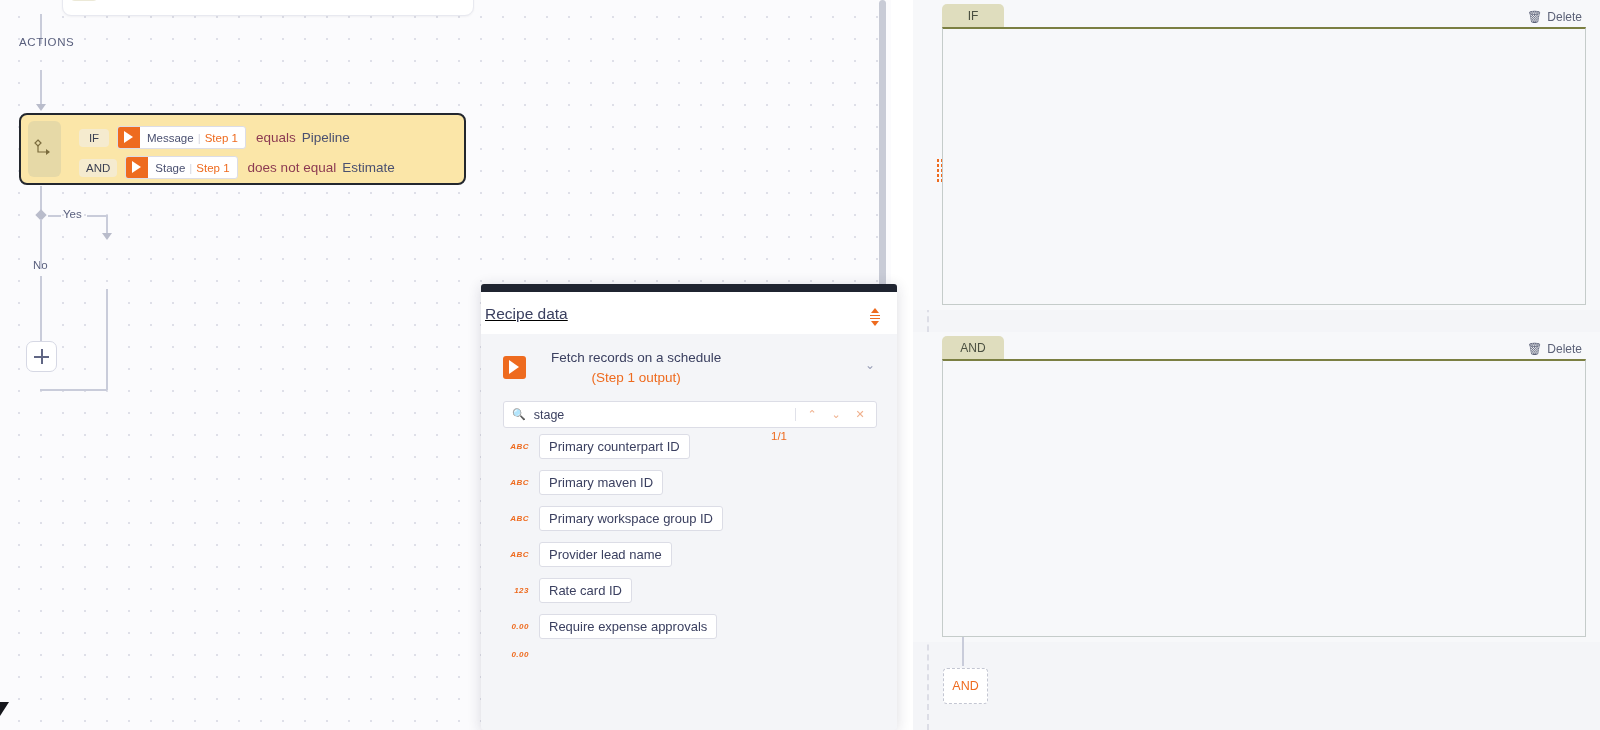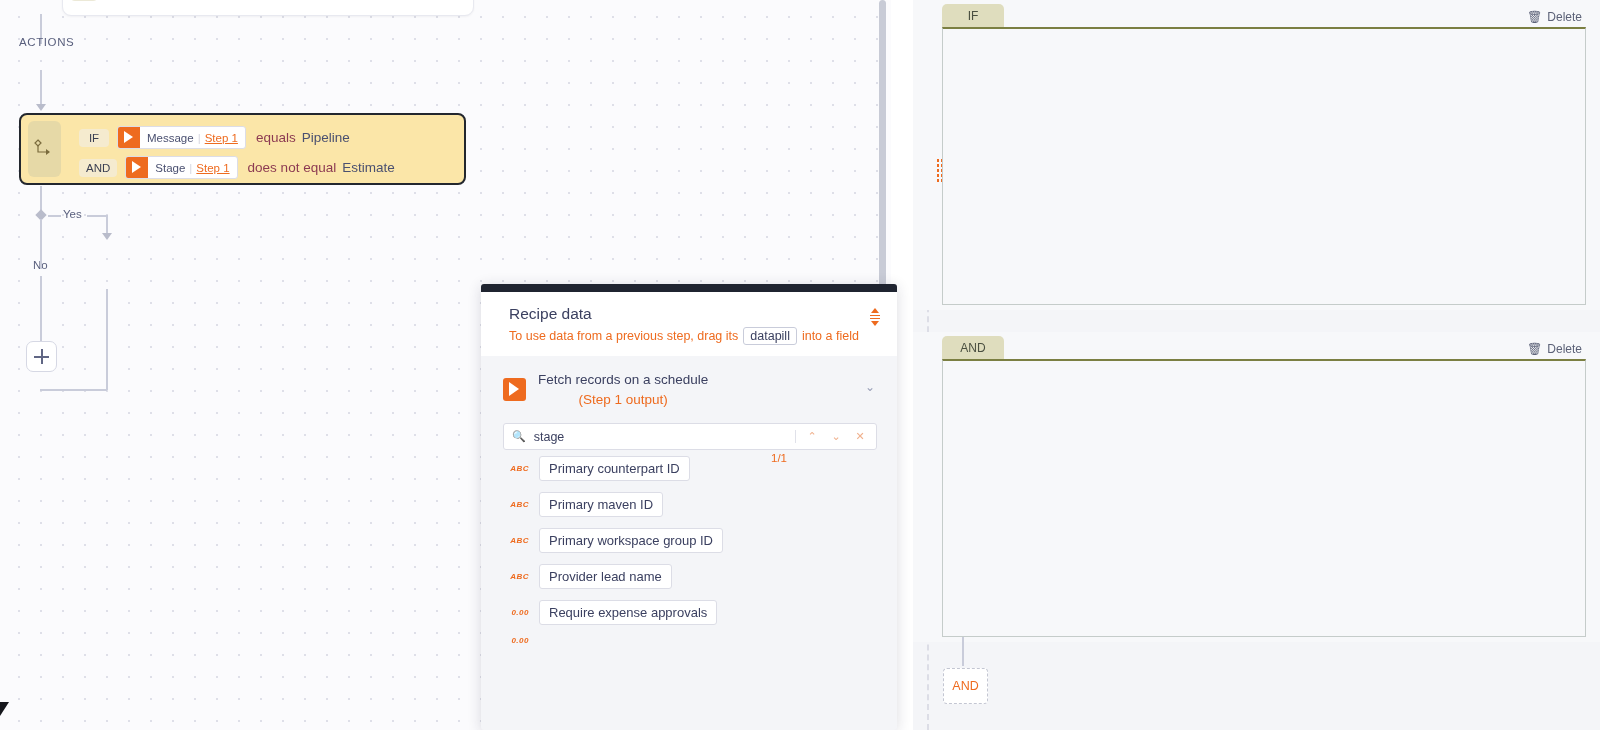--- a/index.html
+++ b/index.html
@@ -88,21 +88,21 @@
   .pill .k-logo::after {
     content:""; position:absolute; left:6px; top:4px; width:0;height:0;
     border-top:6px solid transparent;border-bottom:6px solid transparent;
     border-left:9px solid #ffffff;
   }
   .pill .p-txt {
     display:flex; align-items:center; padding: 0 7px; font-size: 11.5px;
     color:#4a5070; white-space: nowrap; gap:4px;
   }
   .pill .p-sep { color: #d6d7e0; }
-  .pill .p-step { color: #ee6b1f; text-decoration: underline; }
+  .pill .p-step { color: #ee6b1f; }
   .cond-op { margin-left: 10px; font-size: 13.5px; color: #8c3a52; white-space: nowrap;}
   .cond-val { margin-left: 6px; font-size: 13.5px; color: #4a5070; white-space: nowrap;}
 
   .branch-label { position: absolute; font-size: 11.5px; color: #595f7d; }
 
   
   .select-card {
     position: absolute; left: 81px; top: 243px; width: 450px; height: 46px;
     background: #fbfbfd; border: 1px solid #e6e7ef; border-radius: 9px;
     box-sizing: border-box;
@@ -133,33 +133,33 @@
   }
 
   
   .recipe-panel {
     position: absolute; left: 481px; top: 284px; width: 416px; height: 446px;
     background: #f4f5f8; border-radius: 3px;
     box-shadow: 0 2px 14px rgba(30,30,60,.16);
     overflow: hidden;
   }
   .rp-topbar { height: 8px; background: #1f2430; }
-  .rp-header { background: #ffffff; padding: 13px 18px 11px 28px; position: relative;}
+  .rp-header { background: #ffffff; padding: 13px 18px 11px 4px; position: relative; text-decoration: underline;}
   .rp-title { font-size: 15.5px; color: #3b4060; }
   .rp-sub { margin-top: 4px; font-size: 12.5px; color: #ee6b1f; display:flex; align-items:center; gap:5px; flex-wrap: nowrap;}
   .rp-sub .datapill-chip {
     border: 1px solid #c9ccda; border-radius: 3px; padding: 1px 6px;
     color: #3b4060; font-size: 12.5px; background:#fff;
   }
   .rp-resize {
     position: absolute; right: 16px; top: 16px; width: 12px; height: 16px; color:#ee6b1f;
   }
   .rp-body { padding: 0 14px; }
   .rp-step {
-    display: flex; align-items: center; gap: 12px; padding: 14px 6px 12px 8px; position: relative;
+    display: flex; align-items: center; gap: 25px; padding: 14px 6px 12px 8px; position: relative;
   }
   .rp-step .k-big { width: 23px; height: 23px; background: #ee6b1f; border-radius: 3px; position: relative; flex:none;}
   .rp-step .k-big::after {
     content:""; position:absolute; left:6px; top:4px; width:0;height:0;
     border-top:7px solid transparent;border-bottom:7px solid transparent;
     border-left:10px solid #ffffff;
   }
   .rp-step .st-txt { line-height: 1.45; }
   .rp-step .st-name { font-size: 13.5px; color: #3b4060; }
   .rp-step .st-out { font-size: 13.5px; color: #ee6b1f; text-align: center; }
@@ -297,25 +297,20 @@
     <div class="canvas-scrollbar"></div>
     <div class="canvas-right-gutter"></div>
     <div class="mouse-cursor"></div>
   </div>
 
   <div class="recipe-panel">
     <div class="rp-topbar"></div>
 
     <div class="rp-header">
       <div class="rp-title">Recipe data</div>
-      <div class="rp-sub">
-        <span>To use data from a previous step, drag its</span>
-        <span class="datapill-chip">datapill</span>
-        <span>into a field</span>
-      </div>
       <div class="rp-resize">
         <svg width="12" height="18" viewBox="0 0 12 18">
           <path d="M6 0 L10 5 L2 5 Z" fill="#ee6b1f"></path>
           <path d="M6 18 L10 13 L2 13 Z" fill="#ee6b1f"></path>
           <line x1="1" y1="7.5" x2="11" y2="7.5" stroke="#ee6b1f" stroke-width="1"></line>
           <line x1="1" y1="10.5" x2="11" y2="10.5" stroke="#ee6b1f" stroke-width="1"></line>
         </svg>
       </div>
     </div>
 
@@ -350,20 +345,24 @@
         </div>
         <div class="rp-item">
           <span class="type-icon">ABC</span>
           <span class="field-chip">Primary workspace group ID</span>
         </div>
         <div class="rp-item">
           <span class="type-icon">ABC</span>
           <span class="field-chip">Provider lead name</span>
         </div>
         <div class="rp-item">
+          <span class="type-icon">123</span>
+          <span class="field-chip">Rate card ID</span>
+        </div>
+        <div class="rp-item">
           <span class="type-icon">0.00</span>
           <span class="field-chip">Require expense approvals</span>
         </div>
         <div class="rp-item">
           <span class="type-icon">0.00</span>
         </div>
       </div>
     </div>
   </div>
 

